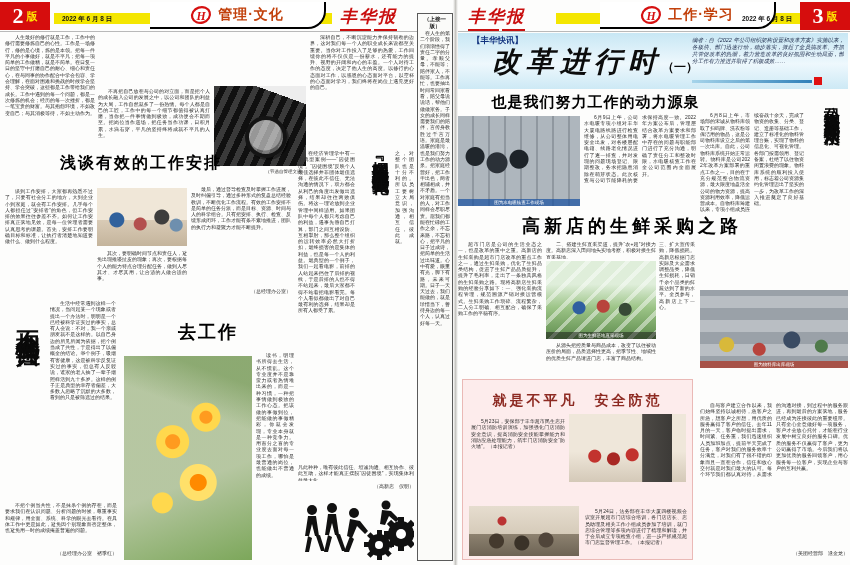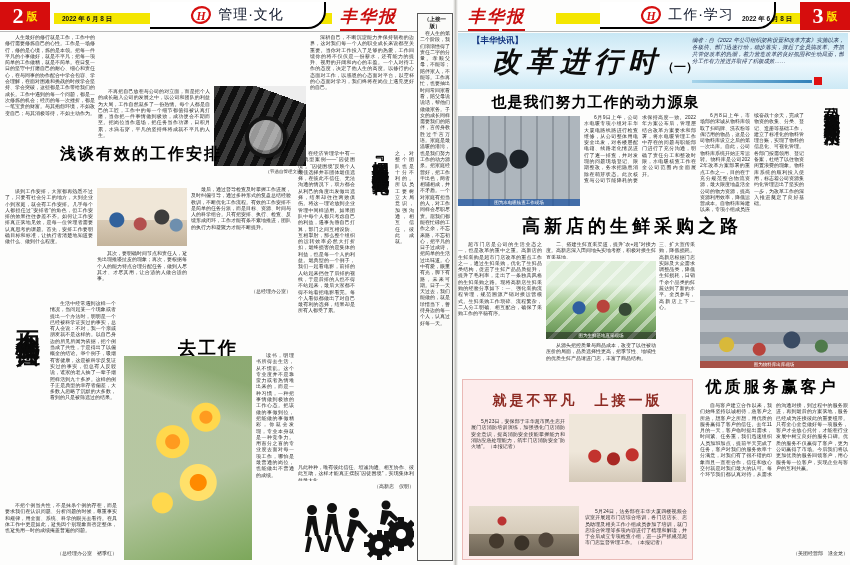--- a/index.html
+++ b/index.html
@@ -14,21 +14,21 @@
   .cols2{column-count:2;column-gap:4px}
   .ph{position:absolute;overflow:hidden;background:#888}
   .cap{position:absolute;left:0;right:0;bottom:0;font-size:4.5px;line-height:7px;color:#fff;background:rgba(25,80,160,.72);text-align:center;overflow:hidden}
   .cap.dark{background:rgba(20,20,20,.5)}
   .cap.warm{background:rgba(170,60,45,.78)}
   .ybar{position:absolute;top:13px;height:11px;background:#f4e600}
   .pagebox{position:absolute;top:2px;width:50px;height:28px;background:#d60d0d;display:flex;align-items:center;justify-content:center;gap:3px}
   .pagebox .num{color:#fff;font-size:22px;font-weight:bold;font-family:"Liberation Serif",serif}
   .pagebox .ban{color:#ffe600;font-size:11px;font-weight:bold}
   .tab{position:absolute;top:2px;height:25px;background:#fff;display:flex;align-items:center;justify-content:center;gap:6px;padding:0 12px;border-right:2px solid #000;border-bottom:2px solid #000;border-bottom-right-radius:18px}
-  .tab .sec{font-size:14px;font-weight:normal;color:#0f172a;letter-spacing:1px}
+  .tab .sec{font-size:14px;font-weight:bold;color:#c2410c;letter-spacing:1px}
   .mast{position:absolute;top:5px;color:#c90f0f;font-family:"DejaVu Serif","Liberation Serif",serif;font-style:italic;font-weight:bold;font-size:17px;letter-spacing:2px}
   .mast:after{content:"";display:block;height:2px;margin-top:1px;background:linear-gradient(90deg,#c90f0f 55%,transparent 55%,transparent 60%,#c90f0f 60%)}
   .date{position:absolute;font-size:6.5px;font-weight:bold;color:#111}
   .hr{position:absolute;height:1px;background:#b9b9b9}
   .gutter{position:absolute;left:453px;top:0;width:5px;height:565px;background:linear-gradient(90deg,rgba(255,255,255,0),#c7c6c2,rgba(255,255,255,0))}
   .contbox{position:absolute;left:417px;top:13px;width:36px;height:548px;border:1px solid #5a5a5a;background:#fbfbf9;padding:2px;box-sizing:border-box}
   .contbox .lbl{font-size:5.5px;font-weight:bold;color:#222;text-align:center}
   .contbox .t{text-indent:5px;height:520px}
   .bluebox{position:absolute;left:458px;top:33px;width:390px;height:56px;background:linear-gradient(180deg,#c8e7f4,#eef8fd 55%,#cde9f5)}
   .kuaixun{position:absolute;left:14px;top:2px;font-size:8.5px;font-weight:bold;color:#12337f}
@@ -113,33 +113,33 @@
   <div class="hr" style="left:0;top:31px;width:452px"></div>
 
   <div class="abs t" style="left:5px;top:34px;width:90px;height:148px">人生最好的修行就是工作，工作中的修行需要修炼自己的心性。工作是一场修行，修的是心境，炼的是本领。把每一件平凡的小事做好，就是不平凡；把每一项简单的工作做精，就是不简单。在日复一日的坚守中打磨自己的耐心、细心和责任心，在与同事的协作配合中学会包容、学会理解，在面对困难和挑战的时候学会坚持、学会突破，这些都是工作带给我们的成长。工作中遇到的每一个问题，都是一次修炼的机会；经历的每一次挫折，都是一笔宝贵的财富。与其抱怨环境，不如改变自己；与其消极等待，不如主动作为。</div>
   <div class="abs t" style="left:98px;top:88px;width:112px;height:80px">不再把自己放在与公司的对立面，而是把个人的成长融入公司的发展之中，以公司和团队的利益为大局，工作自然就多了一份热情。每个人都是自己的工匠，工作中的每一个细节都值得被认真打磨，当你把一件事情做到极致，成功便会不期而至。把岗位当作道场，把任务当作功课，日积月累，水滴石穿，平凡的坚持终将成就不平凡的人生。</div>
   <div class="ph ph-magnifier" style="left:214px;top:86px;width:92px;height:80px">
     <div class="lens"></div>
   </div>
   <div class="abs attr" style="left:214px;top:169px;width:92px;font-size:4.5px">（节选自管理文摘）</div>
   <div class="abs t" style="left:310px;top:34px;width:104px;height:112px">深耕自己，不断沉淀能力并保持韧劲的边界，这对我们每一个人的职业成长来说都至关重要。当你对工作投入了足够的热爱，工作回馈你的将不仅仅是一份薪水，还有能力的提升、视野的开阔和内心的丰盈。一个人对待工作的态度，决定了他人生的高度。以修行的心态面对工作，以感恩的心态面对平台，以空杯的心态面对学习，我们终将在岗位上遇见更好的自己。</div>
 
-  <div class="abs h" style="left:52px;top:144px;width:178px;font-size:16px;letter-spacing:2px">浅谈有效的工作安排</div>
+  <div class="abs h" style="left:52px;top:153px;width:178px;font-size:16px;letter-spacing:2px">浅谈有效的工作安排</div>
   <div class="abs t" style="left:5px;top:188px;width:88px;height:106px">谈到工作安排，大家都再熟悉不过了，只要有社会分工的地方，大到企业小到家庭，就会有工作安排。几乎每个人都担任过“安排者”的角色，但工作安排的效果往往参差不齐。如何让工作安排真正落地见效，是每一位管理者需要认真思考的课题。首先，安排工作要明确目标和标准，让执行者清楚地知道要做什么、做到什么程度。</div>
   <div class="ph ph-office" style="left:97px;top:188px;width:90px;height:58px"></div>
   <div class="abs t" style="left:97px;top:250px;width:90px;height:44px">其次，要明确时间节点和责任人，避免出现推诿扯皮的现象；再次，要根据每个人的能力特点合理分配任务，做到人尽其才、才尽其用，让合适的人做合适的事。</div>
   <div class="abs t" style="left:191px;top:186px;width:100px;height:100px">最后，通过督导检查及时掌握工作进展，及时纠偏引导，通过多种形式的复盘总结经验教训，不断优化工作流程。有效的工作安排不是简单的任务分派，而是目标、资源、时间与人的科学组合。只有把安排、执行、检查、反馈形成闭环，工作才能有条不紊地推进，团队的执行力和凝聚力才能不断提升。</div>
   <div class="abs attr" style="left:191px;top:288px;width:100px">（总经理办公室）</div>
 
   <div class="abs vh" style="left:8px;top:312px;width:36px;height:188px;font-size:24px;letter-spacing:2px">不把个例当共性</div>
   <div class="abs t" style="left:50px;top:300px;width:66px;height:196px">生活中经常遇到这样一个情况，当问起某一个现象或者提出一个办法时，明明是一个已经被科学证实过的事实，总有人会说：不对，我一个亲戚朋友就不是这样的。以自己身边的所见所闻为依据，把个例当成了共性，于是得出了以偏概全的结论。举个例子，吸烟有害健康，这是被科学反复证实过的事实，但总有人反驳说，谁家的老人抽了一辈子烟照样活到九十多岁。这样的例子正是典型的幸存者偏差，大多数人忽略了沉默的大多数，看到的只是被筛选过的结果。</div>
   <div class="abs t" style="left:5px;top:502px;width:112px;height:46px">不把个例当共性，不是抹杀个例的存在，而是要求我们在认识问题、分析问题的时候，尊重事实和规律，用全面、系统、科学的眼光去看待。在具体工作中更是如此，避免因个别现象而否定整体，也避免用一时的成绩掩盖普遍的问题。</div>
   <div class="abs attr" style="left:5px;top:550px;width:112px">（总经理办公室　褚季红）</div>
 
-  <div class="abs h serifh" style="left:122px;top:336px;width:172px;font-size:18px;letter-spacing:2px">去工作</div>
+  <div class="abs h serifh" style="left:122px;top:320px;width:172px;font-size:18px;letter-spacing:2px">去工作</div>
   <div class="ph ph-daffodil" style="left:124px;top:356px;width:128px;height:204px"></div>
   <div class="abs t" style="left:256px;top:352px;width:38px;height:208px">读书，明理书所得去生活，从不慌乱。这个专业度并不是靠蛮力或者热情堆出来的，而是一种习惯，一种把事情做到极致的工作心态。把该做的事做到位，把能做的事做精彩，你就会发现，专业本身就是一种竞争力。用百分之百的专业度去面对每一项工作，哪怕是最普通的岗位，也能做出不普通的成绩。</div>
 
   <div class="abs t" style="left:298px;top:150px;width:57px;height:310px">在经济管理学中有一个典型案例——“囚徒困境”。“囚徒困境”反映个人最佳选择并非团体最佳选择，在彼此不信任、无法沟通的情况下，双方都会从利己的角度出发做出选择，结果却往往两败俱伤。将这一理论放到企业管理中同样适用。如果团队中每个人都只考虑自己的利益，遇事先替自己打算，部门之间互相设防、互相掣肘，那么整个组织的运转效率必然大打折扣，最终损害的是集体的利益，也是每一个人的利益。最典型的一个例子，我们一起看电影，前排的人站起来挡住了后排的视线，于是后排的人也不得不站起来，最后大家都不得不站着把电影看完。每个人看似都做出了对自己最有利的选择，结果却是所有人都受了累。</div>
   <div class="abs vh" style="left:358px;top:148px;width:34px;height:330px;font-size:17px;letter-spacing:1px">摆脱『囚徒困境』实现集体利益最大化</div>
   <div class="abs t" style="left:395px;top:150px;width:19px;height:310px;text-indent:0">之，对整个团队也是十分不利的。所以员工要树立大局意识，加强沟通，相互信任，彼此成就。</div>
   <div class="abs t" style="left:298px;top:464px;width:116px;height:17px;text-indent:0">凡此种种，唯有彼此信任、坦诚沟通、相互协作、彼此互助，这样才能真正摆脱“囚徒困境”，实现集体利益最大化。</div>
   <div class="abs attr" style="left:298px;top:483px;width:116px">（高新店　仪明）</div>
   <svg class="abs" style="left:300px;top:497px" width="114" height="64" viewBox="0 0 114 64">
     <g fill="#111">
@@ -213,30 +213,29 @@
   <div class="abs h" style="left:516px;top:214px;width:232px;font-size:18px;letter-spacing:4px">高新店的生鲜采购之路</div>
   <div class="abs t" style="left:458px;top:241px;width:84px;height:134px">超市门店是公司的生活业态之一，也是改革的重中之重。高新店的生鲜采购是超市门店改革的重点工作之一，通过生鲜采购，优化了生鲜品类结构，促进了生鲜产品品质提升，提升了毛利率，走出了一条独具风格的生鲜采购之路。现将高新店生鲜采购的经验分享如下：一、强化采购流程管理，规范溯源产销对接运营模式。生鲜采购工作琐碎、流程繁杂，二人分工明确、相互配合，确保了采购工作的平稳有序。</div>
   <div class="abs t" style="left:546px;top:241px;width:110px;height:18px">二、搭建生鲜直采渠道，提升“农+超”对接力度。高新店深入田间地头实地考察，积极对接生鲜直采基地。</div>
   <div class="ph ph-greenhouse" style="left:546px;top:261px;width:110px;height:78px">
     <div class="cap dark">图为生鲜基地直采现场</div>
   </div>
   <div class="abs t" style="left:546px;top:342px;width:110px;height:33px">从源头把控质量与商品成本，改变了以往被动压价的局面，品质选择性更高，把季节性、地域性的优质生鲜产品请进门店，丰富了商品结构。</div>
   <div class="abs t" style="left:659px;top:241px;width:36px;height:134px;text-indent:0">三、扩大宣传采购，降低损耗。高新店根据门店实际及大众需求调整品类，降低生鲜损耗，日销千余个品类的鲜蔬达到了新的水平。全员参与，高新店上下一心。</div>
 
   <div class="pinkbox">
-    <div class="pinkh" style="top:12px"><span>就是不平凡</span>　<span>上接一版</span></div>
+    <div class="pinkh" style="top:12px"><span>就是不平凡</span>　<span>安全防范</span></div>
     <div class="t" style="position:absolute;left:8px;top:38px;width:94px;height:64px">5月23日，安保部于丰华超市民生店开展门店消防培训演练，加强强化门店消防安全意识，提高消防安全技能掌握能力和消防应急处理能力，筑牢门店消防安全“防火墙”。（本报记者）</div>
     <div class="ph ph-fire" style="left:106px;top:34px;width:117px;height:68px"></div>
     <div class="ph ph-train" style="left:6px;top:126px;width:110px;height:50px"></div>
     <div class="t" style="position:absolute;left:122px;top:128px;width:102px;height:48px">5月24日，法务部在丰华大厦四楼视频会议室开展超市门店综合培训，各门店店长、店员助理及相关工作小组成员参加了培训，就门店综合管理等多项内容进行了梳理和解读，并于会后成立专项检查小组，进一步严抓规范超市门店监督管理工作。（本报记者）</div>
   </div>
 
   <div class="abs vh" style="left:808px;top:94px;width:34px;height:252px;font-size:16px;letter-spacing:2px">公司物料库系统顺利投入使用</div>
   <div class="abs t cols2" style="left:700px;top:112px;width:104px;height:174px">6月8日上午，市场部的宋诚从物料库领取了扫码牌、洗衣粉等保洁用的物品，这是公司物料库设立之后的第一次出库。自此，公司物料库系统开始正常运转。物料库是公司2022年改革方案部署的重点工作之一，目的在于充分规范整合物流资源，最大限度地盘活全公司的物力资源，提高资源利用效率，降低运营成本。自物料库筹建以来，专项小组成员连续奋战十余天，完成了物资的收集、分类、登记、造册等基础工作，建立了标准化的物料管理台账，实现了物料的信息化、可视化管理。各部门按需领用、登记备案，杜绝了以往物资闲置浪费的现象。物料库系统的顺利投入使用，标志着公司资源集约化管理迈出了坚实的一步，为改革工作的深入推进奠定了良好基础。</div>
   <div class="ph ph-warehouse" style="left:700px;top:290px;width:148px;height:78px">
     <div class="cap warm">图为物料库出库现场</div>
   </div>
 
-  <div class="abs h" style="left:702px;top:377px;width:140px;font-size:16px;letter-spacing:3px">优质服务赢客户</div>
   <div class="abs t cols2" style="left:700px;top:402px;width:148px;height:146px">自与客户建立合作以来，我们始终坚持以诚相待，急客户之所急，想客户之所想，用优质的服务赢得了客户的信任。去年11月的一天，客户临时提出需求，时间紧、任务重，我们迅速组织人员加班加点，提前半天完成了任务，客户对我们的服务效率十分满意，对我们有了很不错的印象而且一直在合作，信任和放心交付就是对我们最大的认可。每个环节我们都认真对待，从需求的沟通对接，到过程中的服务跟进，再到最后的方案落地，服务已经成为连接彼此的重要纽带。只有全心全意做好每一项服务，客户才会放心托付，才能在行业发展中树立良好的服务口碑。优质的服务不仅赢得了客户，更为公司赢得了市场。今后我们将以更加优质的服务回馈客户，用心服务每一位客户，实现企业与客户的互利共赢。</div>
   <div class="abs attr" style="left:700px;top:550px;width:148px">（美团经营部　逯金龙）</div>
 
 </div>
 
 </body></html>

